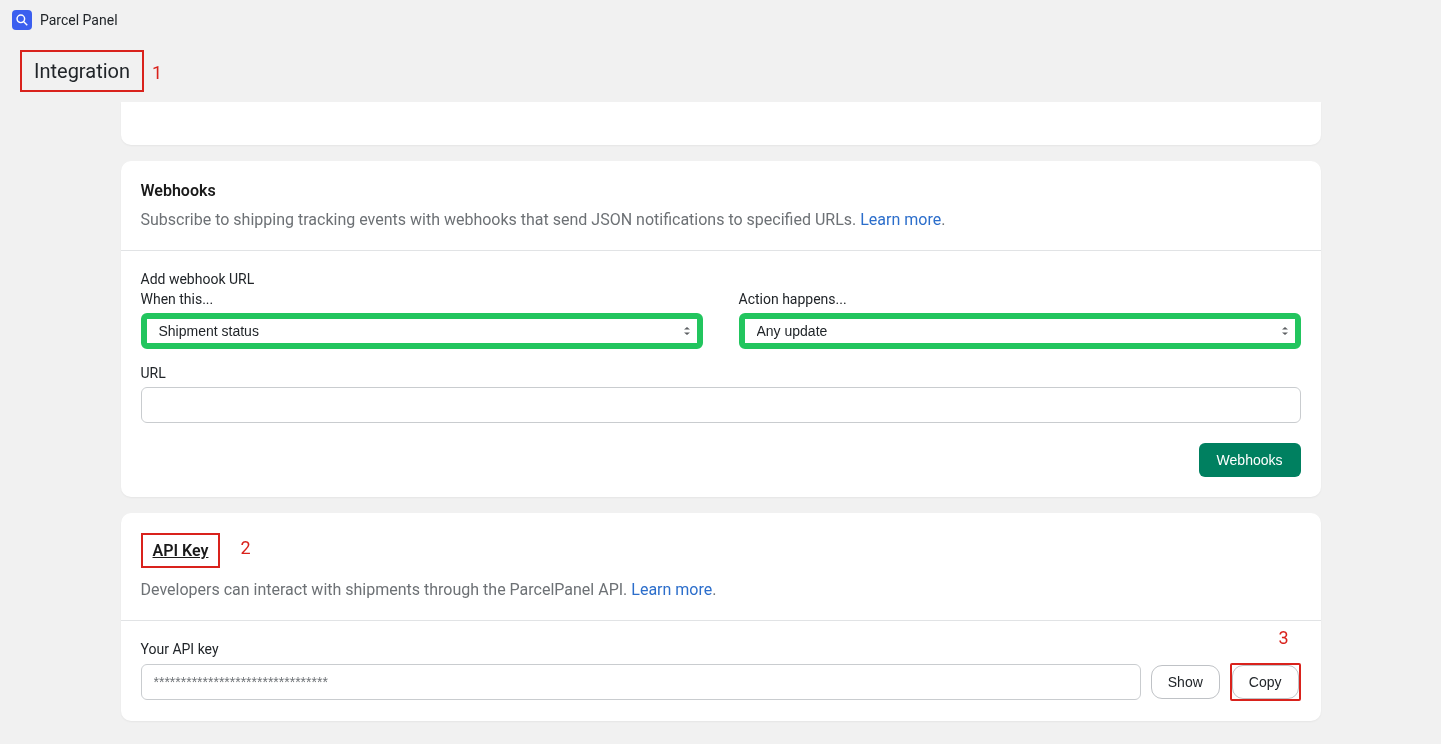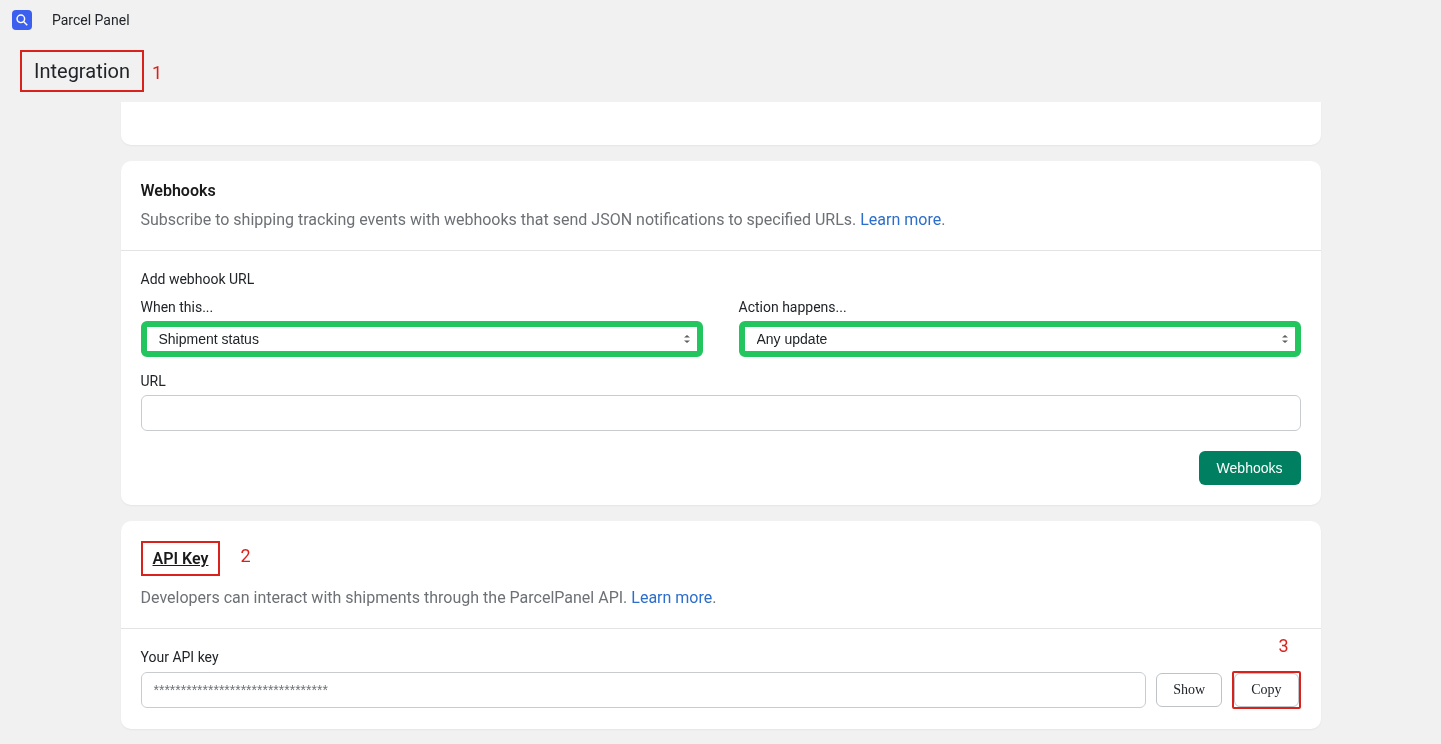--- a/index.html
+++ b/index.html
@@ -14,21 +14,21 @@
       height: 744px;
       overflow: hidden;
       font-size: 14px;
       color: #212529;
     }
     .app-header {
       display: flex;
       align-items: center;
       padding: 10px 12px;
       background: #f1f1f1;
-      gap: 20px;
+      gap: 8px;
     }
     .app-icon {
       width: 20px;
       height: 20px;
       background: #3b5fef;
       border-radius: 4px;
       display: flex;
       align-items: center;
       justify-content: center;
     }
@@ -93,21 +93,21 @@
       color: #2c6ecb;
       text-decoration: none;
     }
     .card-body {
       border-top: 1px solid #e1e3e5;
       padding: 20px;
     }
     .sub-heading {
       font-size: 14px;
       color: #212529;
-      margin-bottom: 12px;
+      margin-bottom: 4px;
     }
     .form-row {
       display: flex;
       gap: 36px;
       margin-bottom: 16px;
     }
     .form-col {
       flex: 1;
       display: flex;
       flex-direction: column;
@@ -167,25 +167,24 @@
       border-radius: 6px;
       padding: 9px 18px;
       font-size: 14px;
       font-weight: 500;
       cursor: pointer;
     }
     .btn-secondary {
       background: #fff;
       color: #212529;
       border: 1px solid #bfc2c6;
-      border-radius: 6px;
+      border-radius: 11px;
       padding: 8px 16px;
       font-size: 14px;
       cursor: pointer;
-      font-family: Liberation Serif, serif;
     }
     .apikey-header {
       padding: 20px 20px 18px 20px;
       position: relative;
     }
     .apikey-title-box {
       display: inline-block;
       border: 2px solid #d9221c;
       padding: 6px 10px;
       font-size: 16px;

